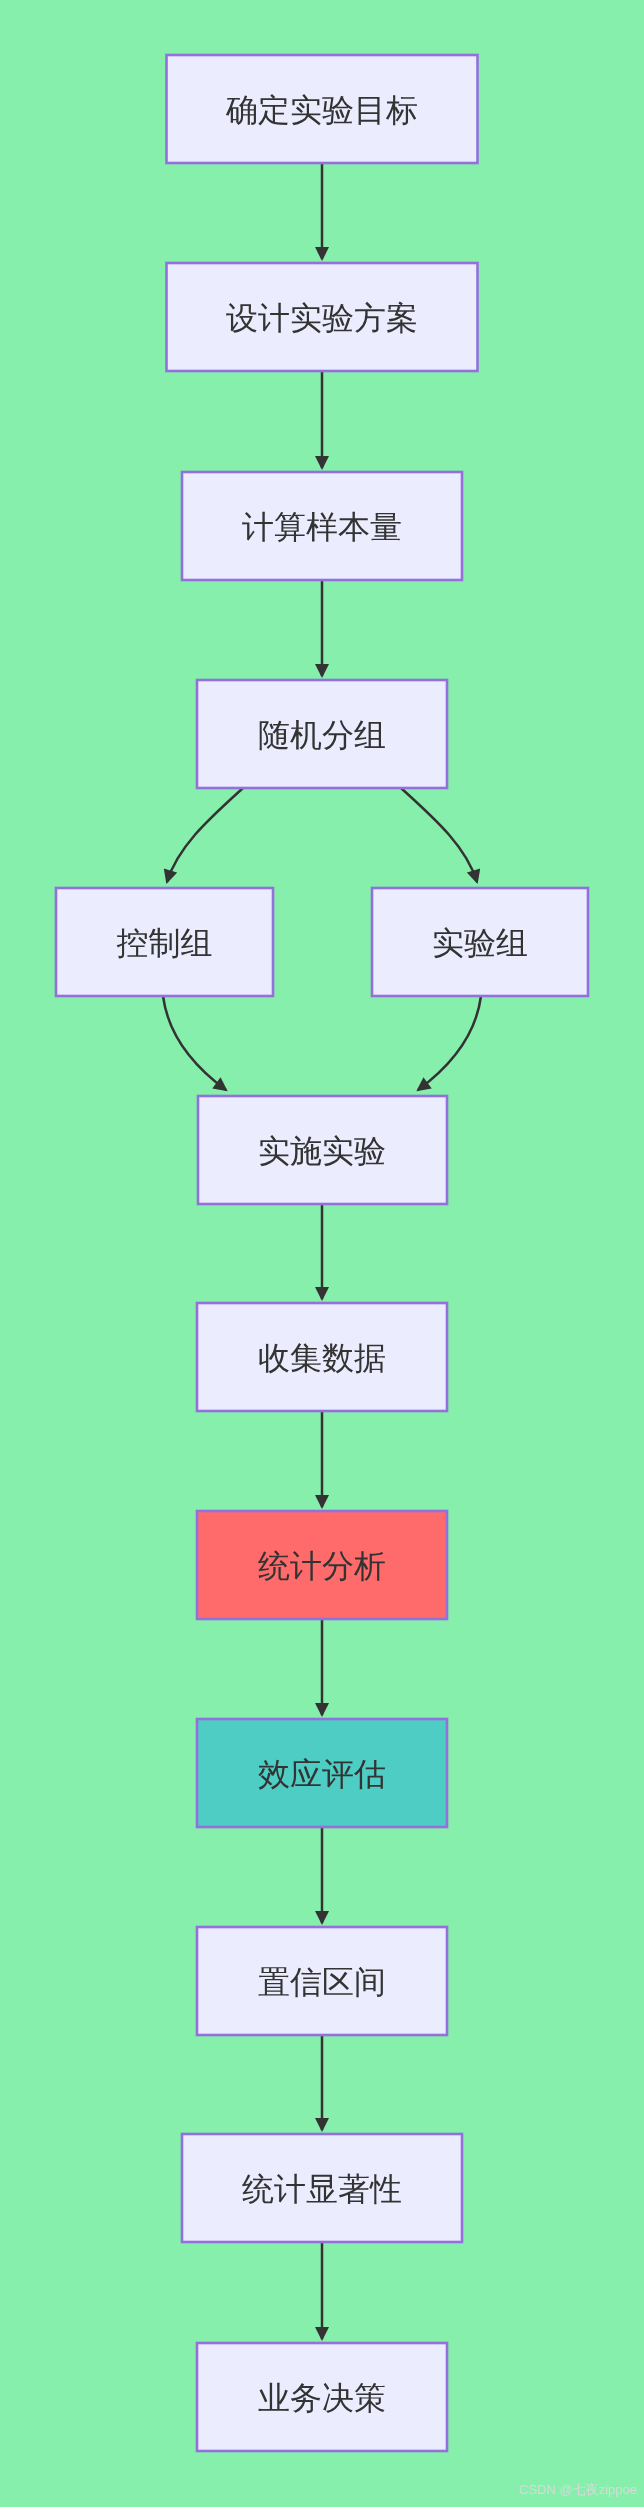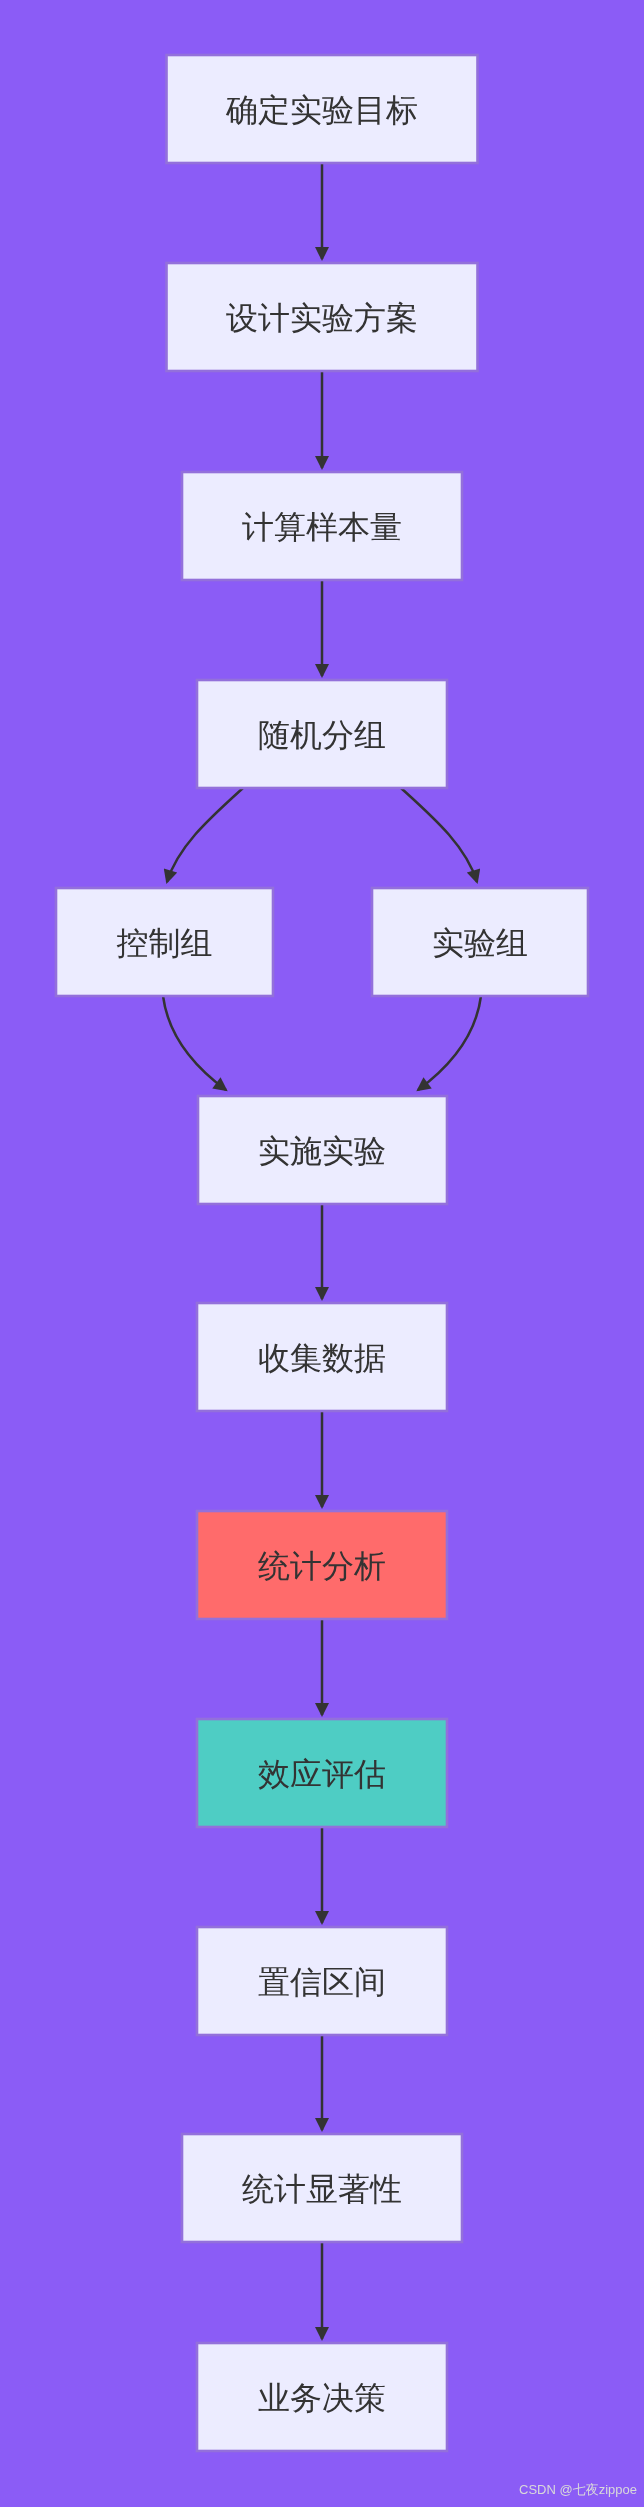--- a/index.html
+++ b/index.html
@@ -4,21 +4,21 @@
 <style>
   html, body {
     margin: 0;
     padding: 0;
     background: #ffffff;
   }
   .stage {
     position: relative;
     width: 644px;
     height: 2507px;
-    background: #8b5cf6;
+    background: #86efac;
     font-family: "Liberation Sans", "DejaVu Sans", sans-serif;
   }
   svg { display: block; }
   .node {
     stroke: #9370DB;
     stroke-width: 2.6;
   }
   .node-label {
     font-family: "Liberation Sans", "DejaVu Sans", sans-serif;
     font-size: 32px;

